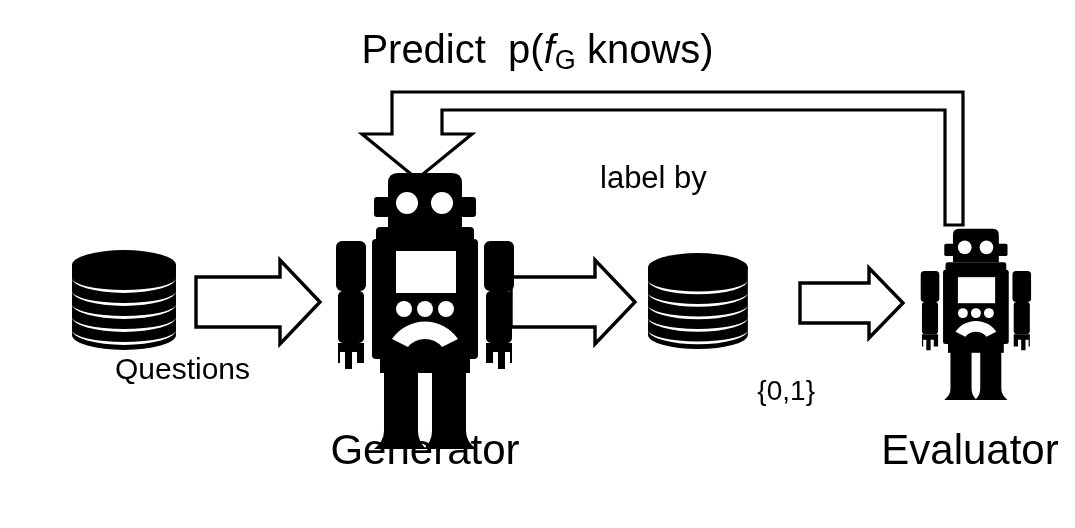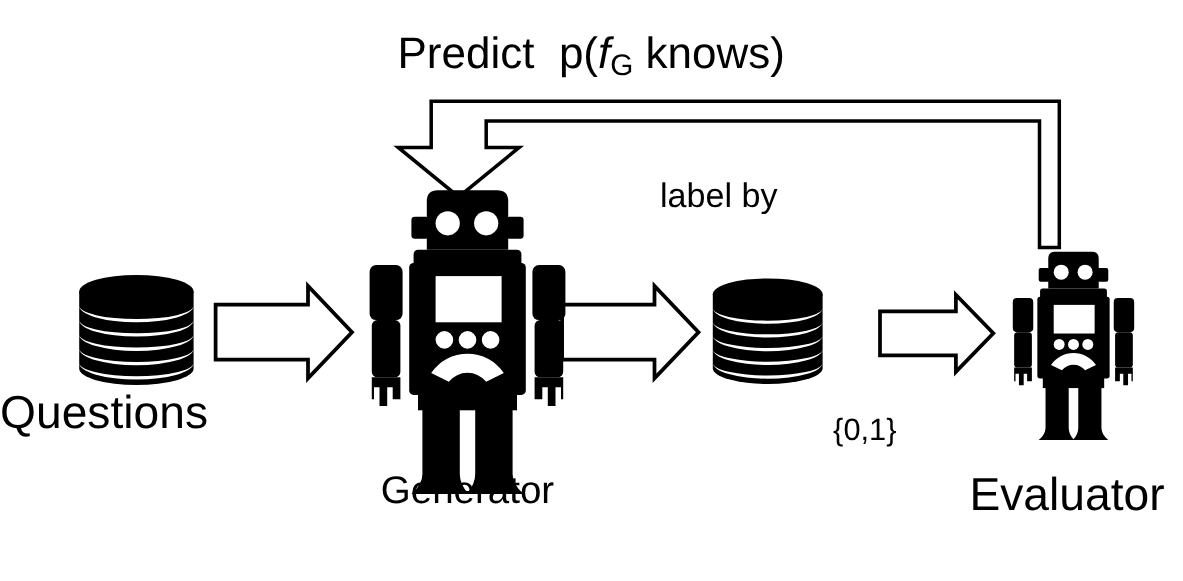--- a/index.html
+++ b/index.html
@@ -55,29 +55,29 @@
     left: 600px;
     top: 160px;
     width: 250px;
     font-size: 31px;
     line-height: 1.18;
   }
   #questions-label {
     left: 0px;
     top: 353px;
     width: 250px;
-    text-align: left;
-    font-size: 42px;
+    text-align: right;
+    font-size: 30px;
   }
   #generator-label {
     left: 290px;
     top: 428px;
     width: 270px;
     text-align: center;
-    font-size: 35px;
+    font-size: 42px;
   }
   #labels-set-label {
     left: 585px;
     top: 352px;
     width: 230px;
     text-align: right;
     font-size: 28px;
     margin-top: 24px;
   }
   #evaluator-label {

